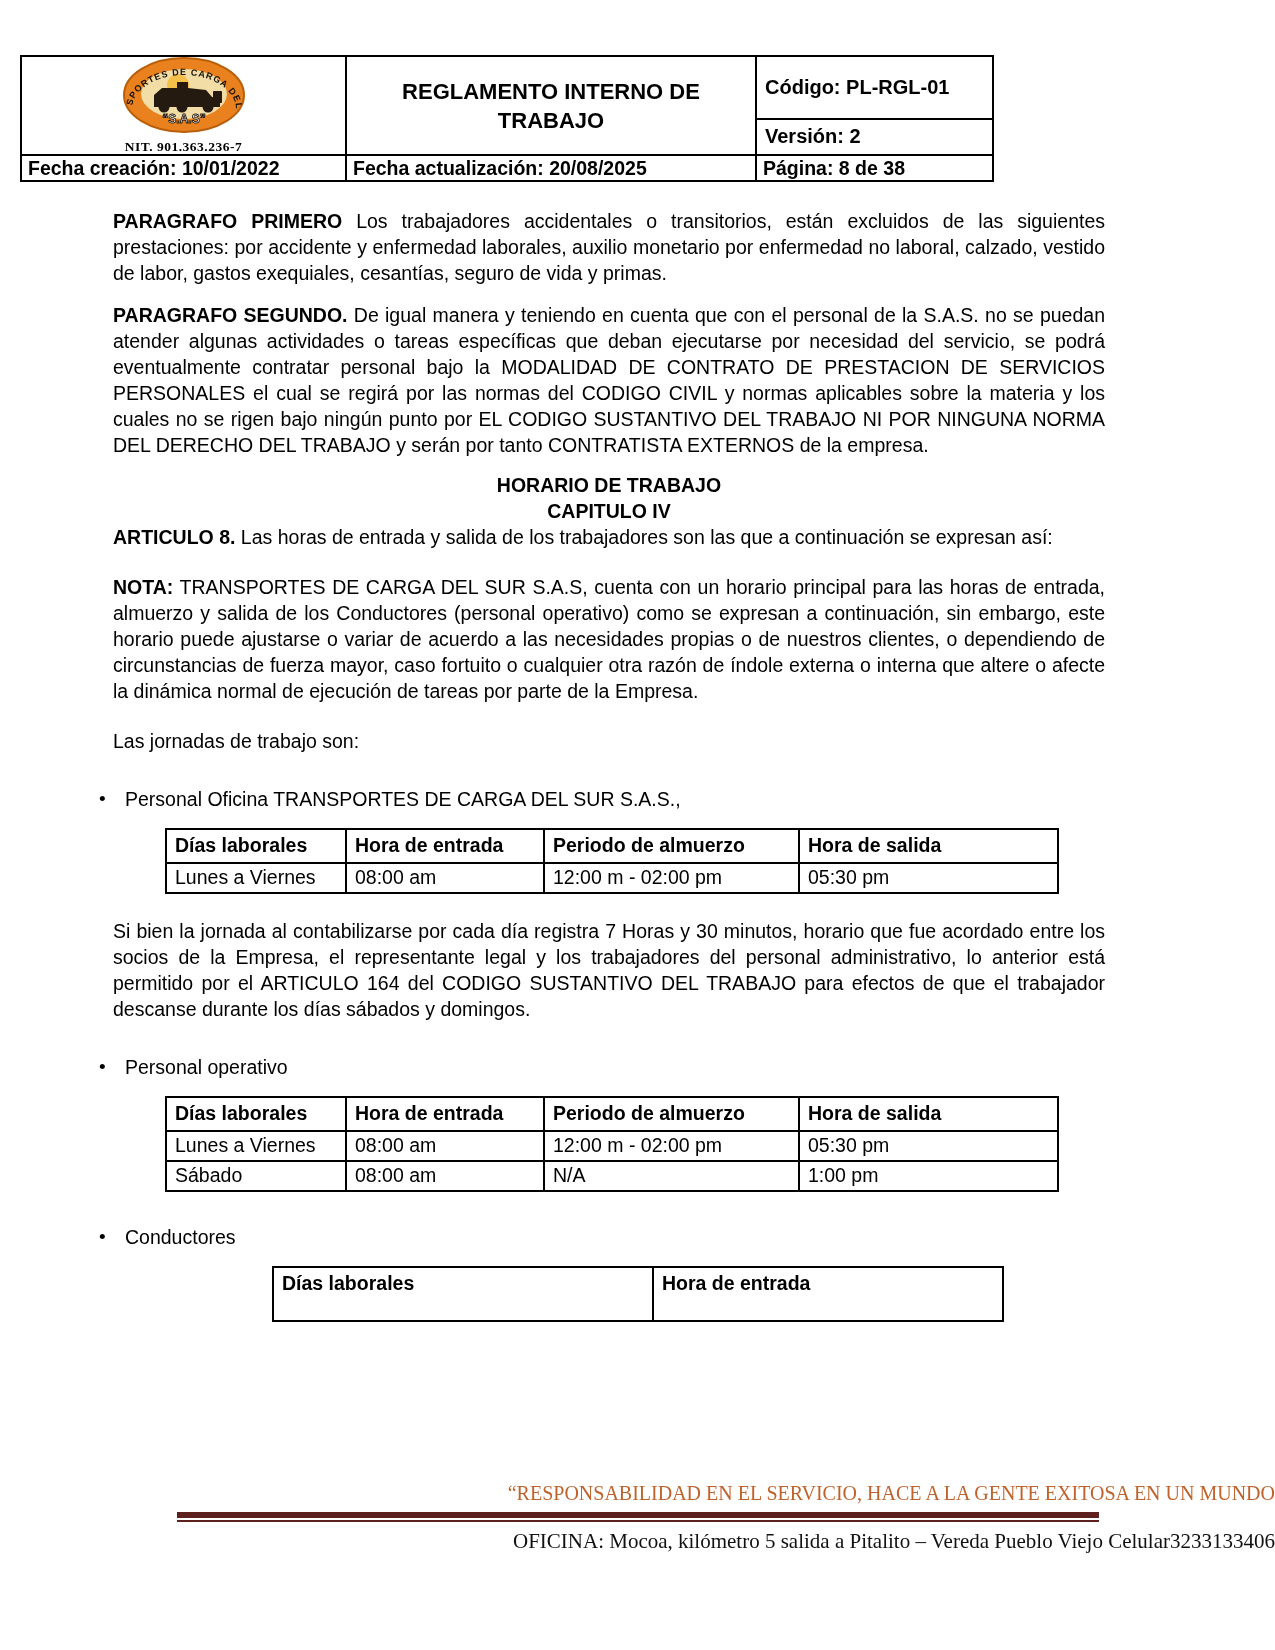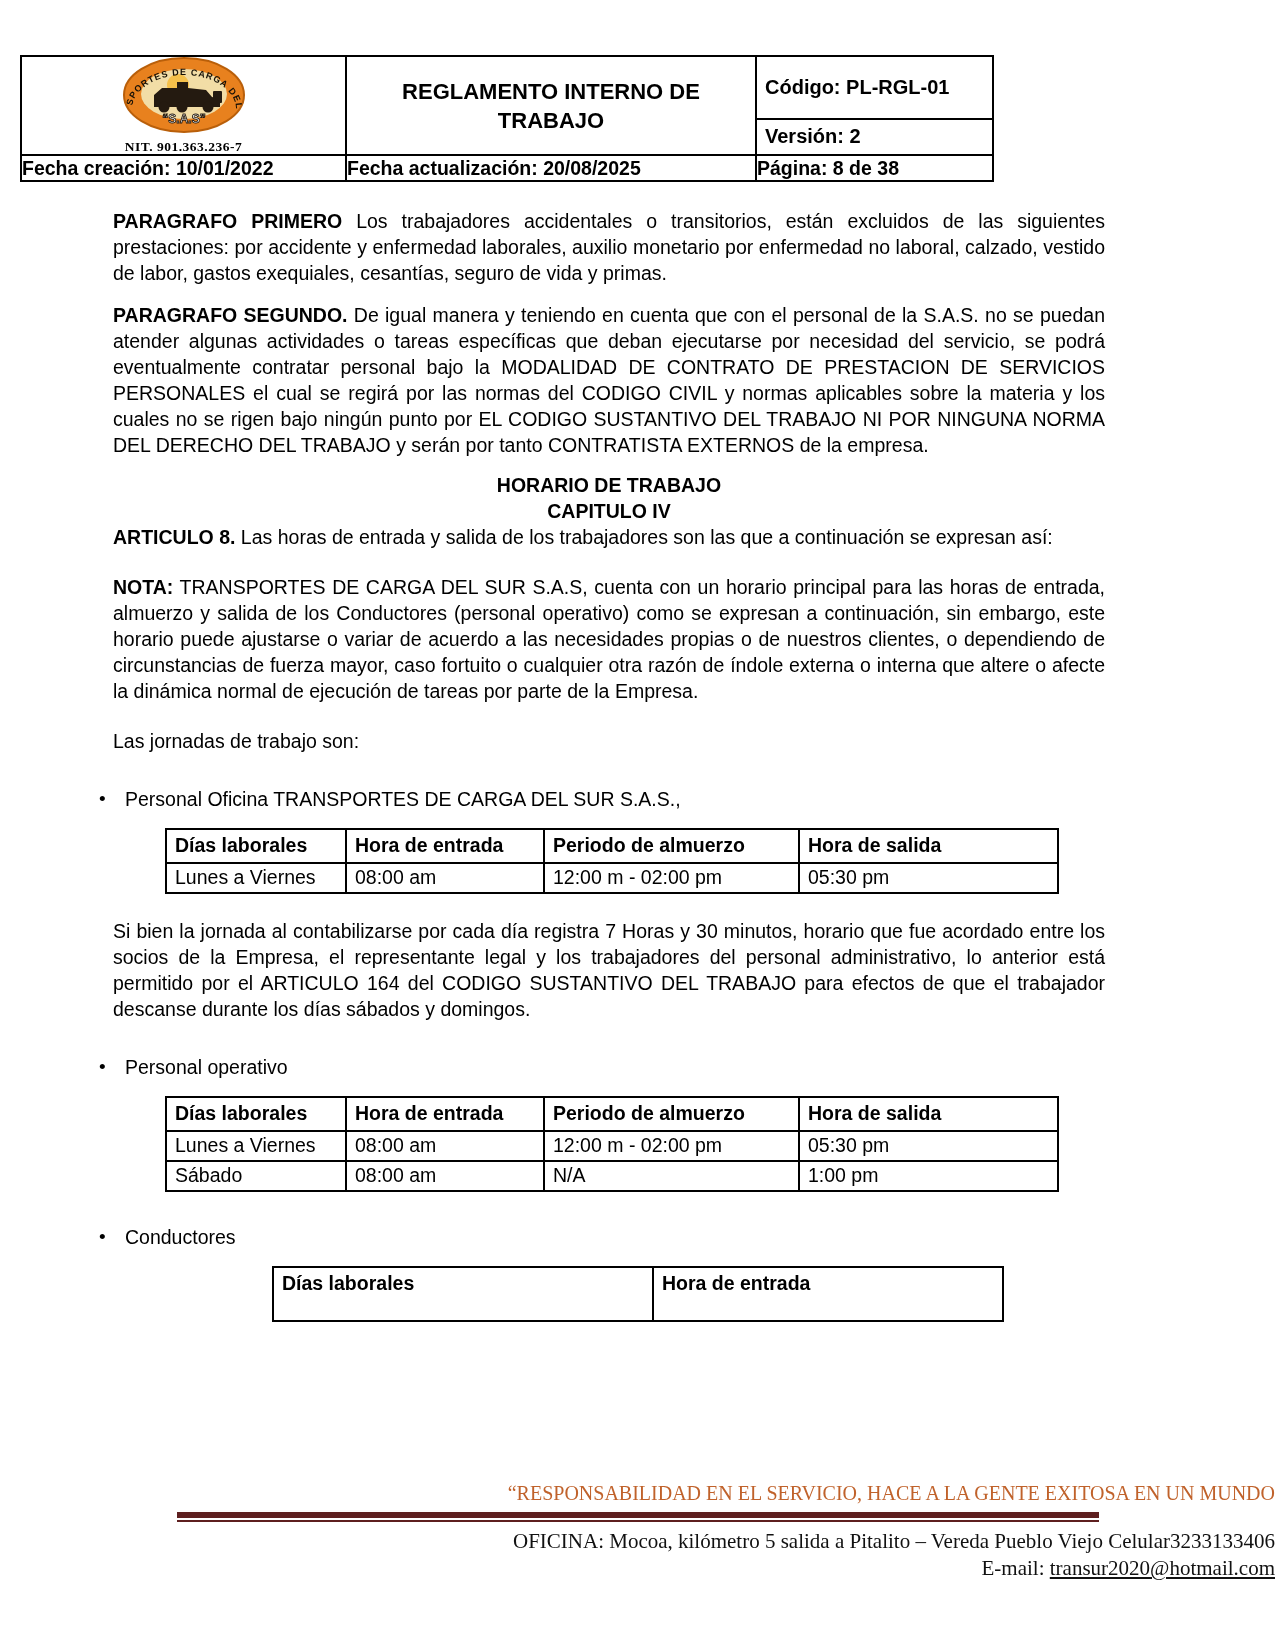--- a/index.html
+++ b/index.html
@@ -15,21 +15,21 @@
   table.hdr {
     border-collapse:collapse; table-layout:fixed;
     margin:55px 0 0 20px; width:972px;
   }
   table.hdr td { border:2.5px solid #000; vertical-align:middle; overflow:hidden; }
   td.logo-cell { width:325px; text-align:center; }
   td.title-cell { width:410px; text-align:center; }
   td.code-col { width:237px; padding-left:8px; }
   .hdr-title { font-weight:bold; font-size:22px; line-height:29px; max-width:330px; margin:0 auto; }
   .hdr-kv { font-weight:bold; font-size:20px; }
-  .fecha-cell { font-weight:bold; font-size:19.5px; height:26px; }
+  .fecha-cell { font-weight:bold; font-size:19.5px; padding-left:6px; height:26px; }
   .logo-wrap { display:inline-block; line-height:0; }
   .nit { font-family:"Liberation Serif","DejaVu Serif",serif; font-weight:bold; font-size:13.5px; line-height:15px; letter-spacing:.5px; }
 
   
   .para { font-size:19.5px; line-height:26px; text-align:justify; }
   .lead { font-weight:bold; }
   .center-head { text-align:center; font-weight:bold; font-size:19.5px; line-height:26px; }
   .bullet-item { font-weight:normal; font-size:19.5px; line-height:26px; position:relative; margin-left:-14px; padding-left:26px; }
   .bullet-item::before { content:"\2022"; position:absolute; left:0; top:0; font-size:19px; }
 
@@ -195,16 +195,15 @@
       </table>
 
   </div>
 
   <div class="footer">
     <div class="quote">
       <div>“RESPONSABILIDAD EN EL SERVICIO, HACE A LA GENTE EXITOSA EN UN MUNDO</div>
     </div>
     <div class="rule"></div>
     <div class="office">OFICINA: Mocoa, kilómetro 5 salida a Pitalito – Vereda Pueblo Viejo Celular3233133406</div>
-    <div class="email-line"><span>E-mail: </span><a href="#">transur2020@hotmail.com</a></div>
   </div>
 
 </div>
 
 </body></html>

